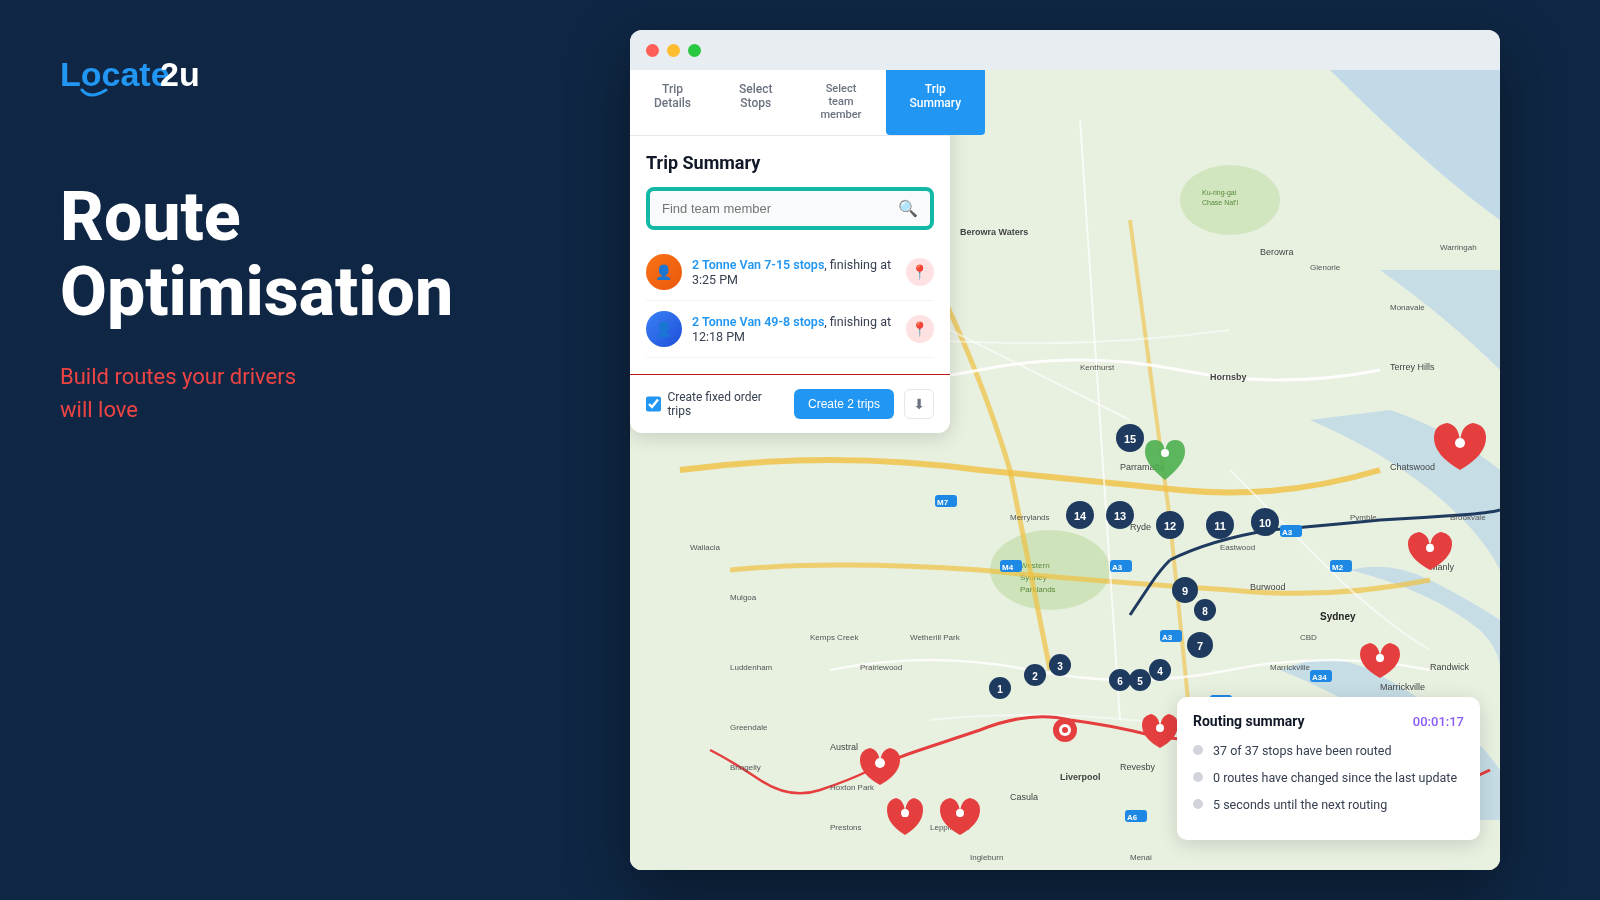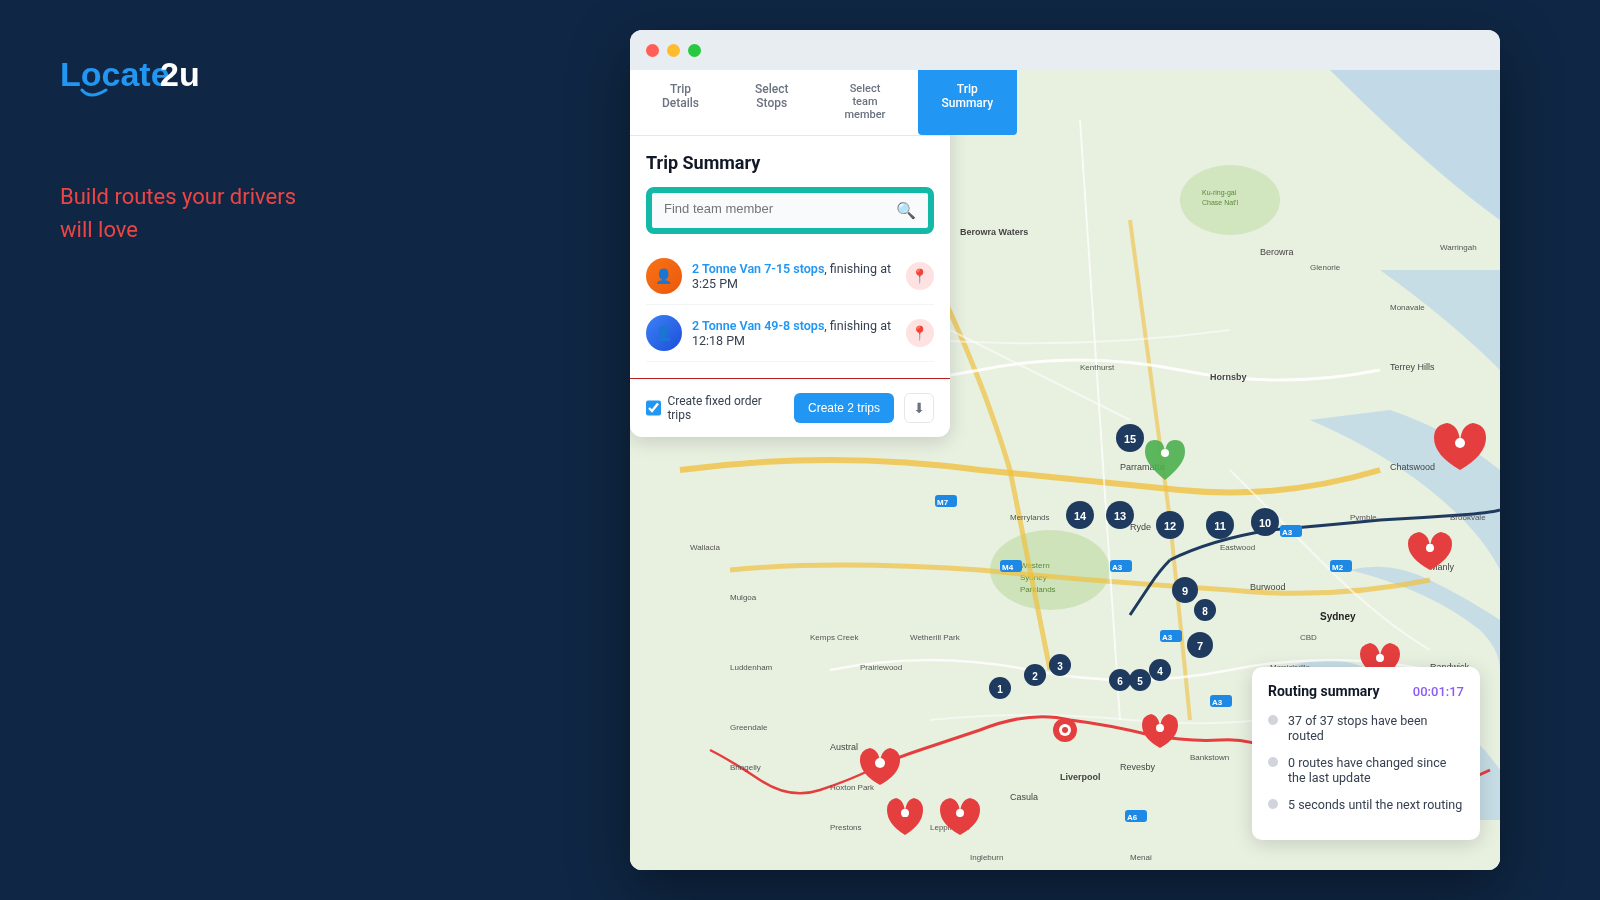--- a/index.html
+++ b/index.html
@@ -132,21 +132,20 @@
 
     .tab {
       flex: 1;
       padding: 12px 24px;
       font-size: 12px;
       color: #6b7280;
       text-align: center;
       cursor: pointer;
       border-bottom: 2px solid transparent;
       font-weight: 500;
-      margin-left: 8px;
     }
 
     .tab.active {
       background: #2196F3;
       color: #fff;
       border-radius: 0 0 4px 4px;
     }
 
     .panel-body {
       padding: 16px;
@@ -154,22 +153,22 @@
 
     .panel-title {
       font-size: 18px;
       font-weight: 700;
       color: #111827;
       margin-bottom: 14px;
     }
 
     .search-bar {
       display: flex;
-      align-items: flex-start;
-      border: 6px solid #14b8a6;
+      align-items: center;
+      border: 4px solid #14b8a6;
       border-radius: 8px;
       padding: 8px 12px;
       margin-bottom: 14px;
       background: #f9fafb;
     }
 
     .search-bar input {
       flex: 1;
       border: none;
       background: transparent;
@@ -261,21 +260,21 @@
       color: #6b7280;
       font-size: 14px;
       background: #fff;
     }
 
     
     .routing-summary {
       position: absolute;
       bottom: 30px;
       right: 20px;
-      width: 228px;
+      width: 303px;
       background: #fff;
       border-radius: 10px;
       box-shadow: 0 4px 20px rgba(0,0,0,0.15);
       padding: 16px;
       z-index: 10;
     }
 
     .routing-header {
       display: flex;
       justify-content: space-between;
@@ -348,20 +347,23 @@
     <svg width="160" height="50" viewBox="0 0 160 50">
 
       <text x="0" y="36" font-family="-apple-system, BlinkMacSystemFont, 'Segoe UI', sans-serif" font-size="34" font-weight="800" fill="#2196F3">Locate</text>
 
       <text x="100" y="36" font-family="-apple-system, BlinkMacSystemFont, 'Segoe UI', sans-serif" font-size="34" font-weight="800" fill="#ffffff">2u</text>
 
       <path d="M 22 40 Q 30 50 46 40" stroke="#2196F3" stroke-width="3" fill="none" stroke-linecap="round"></path>
     </svg>
   </div>
 
+  <h1 class="hero-title">
+    Route<br>Optimisation
+  </h1>
   <p class="hero-subtitle">Build routes your drivers<br>will love</p>
 </div>
 
 <div class="right-panel">
   <div class="browser-window">
 
     <div class="browser-titlebar">
       <div class="browser-btn btn-red"></div>
       <div class="browser-btn btn-yellow"></div>
       <div class="browser-btn btn-green"></div>

